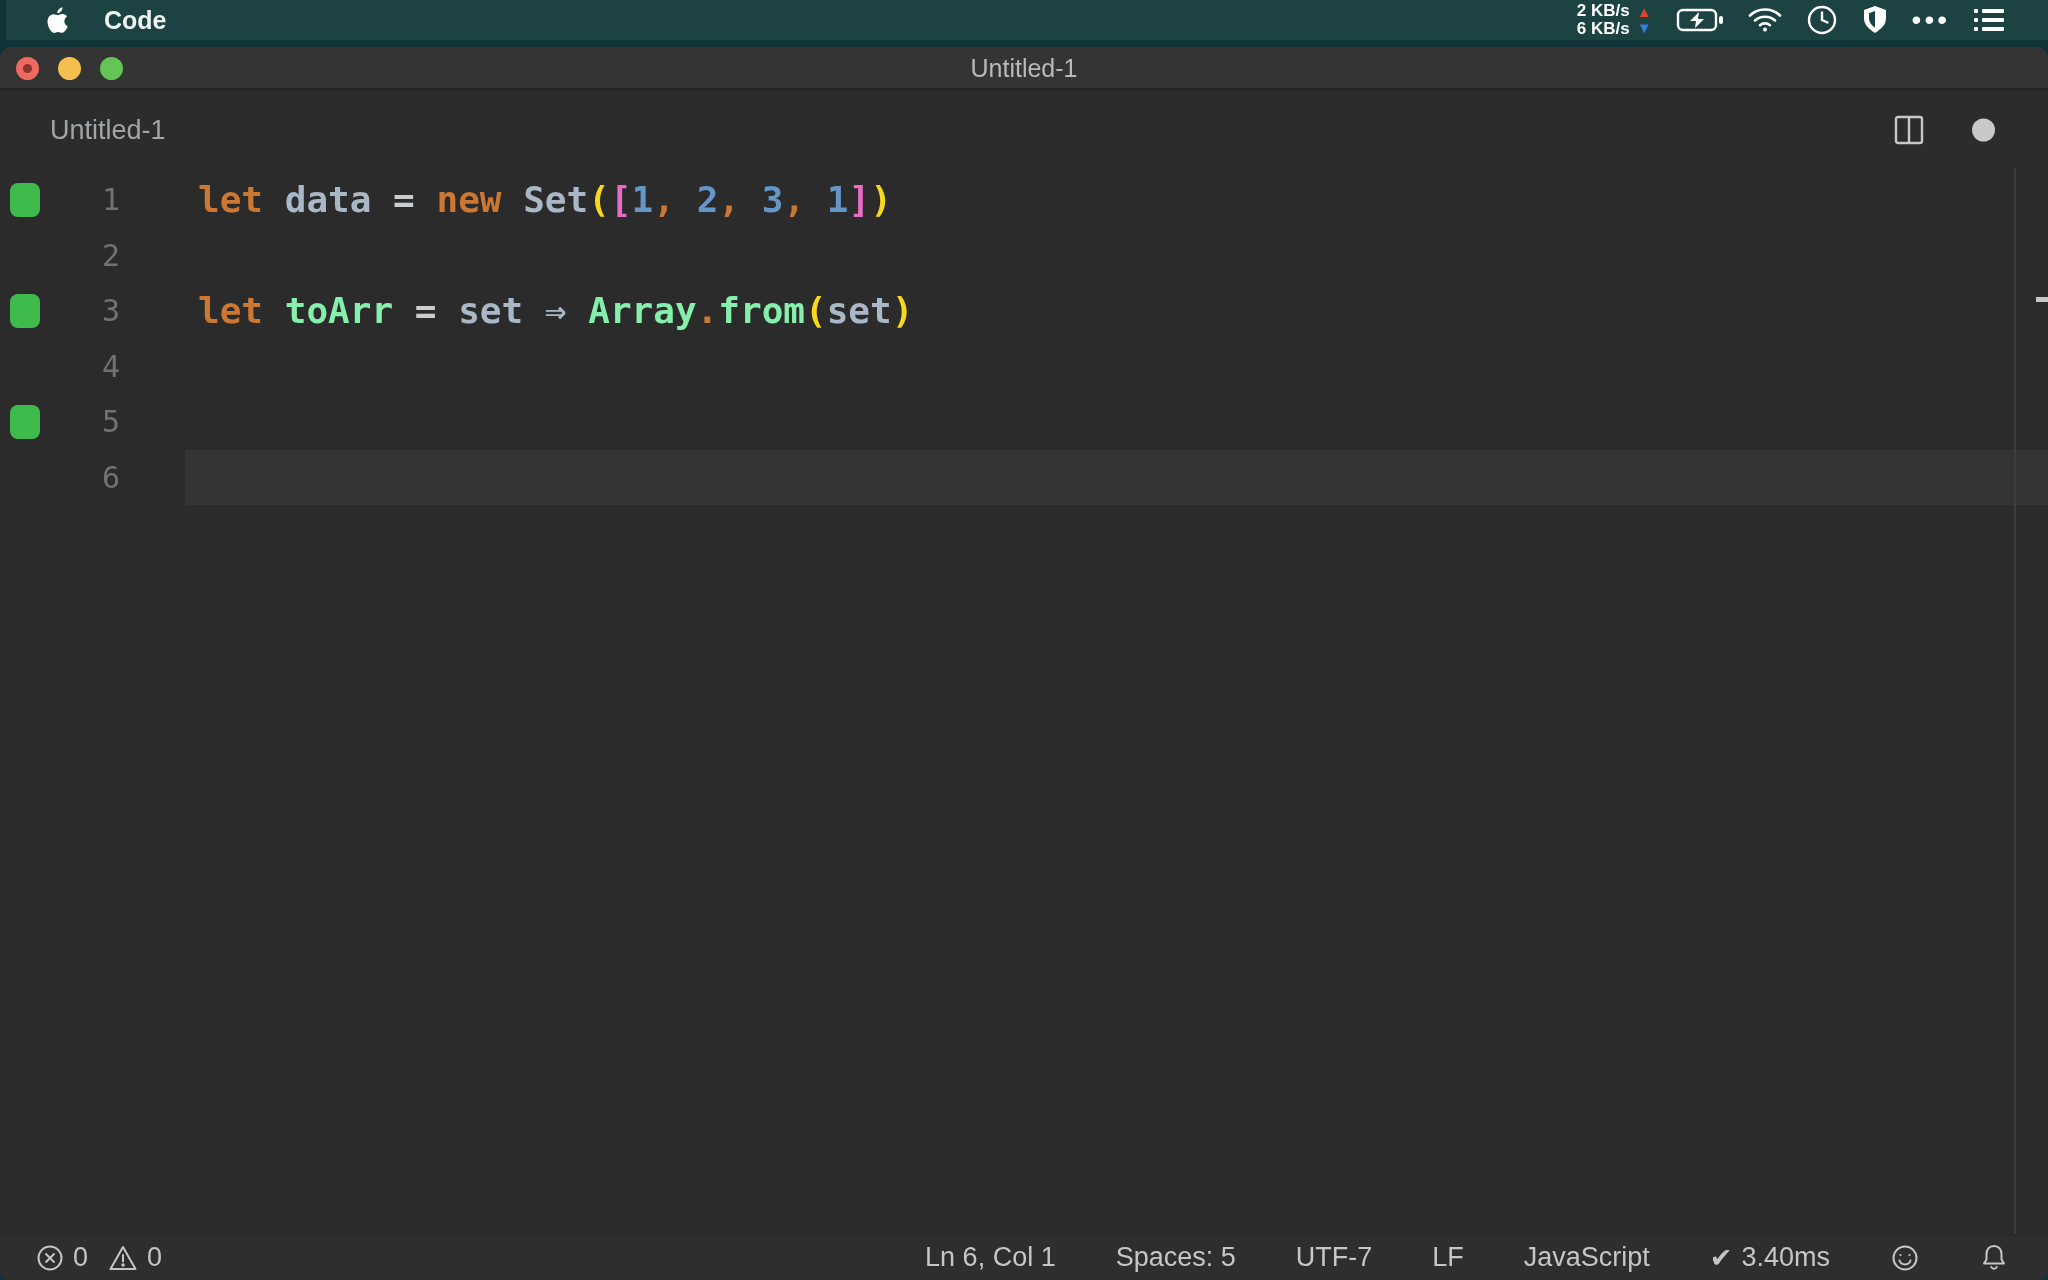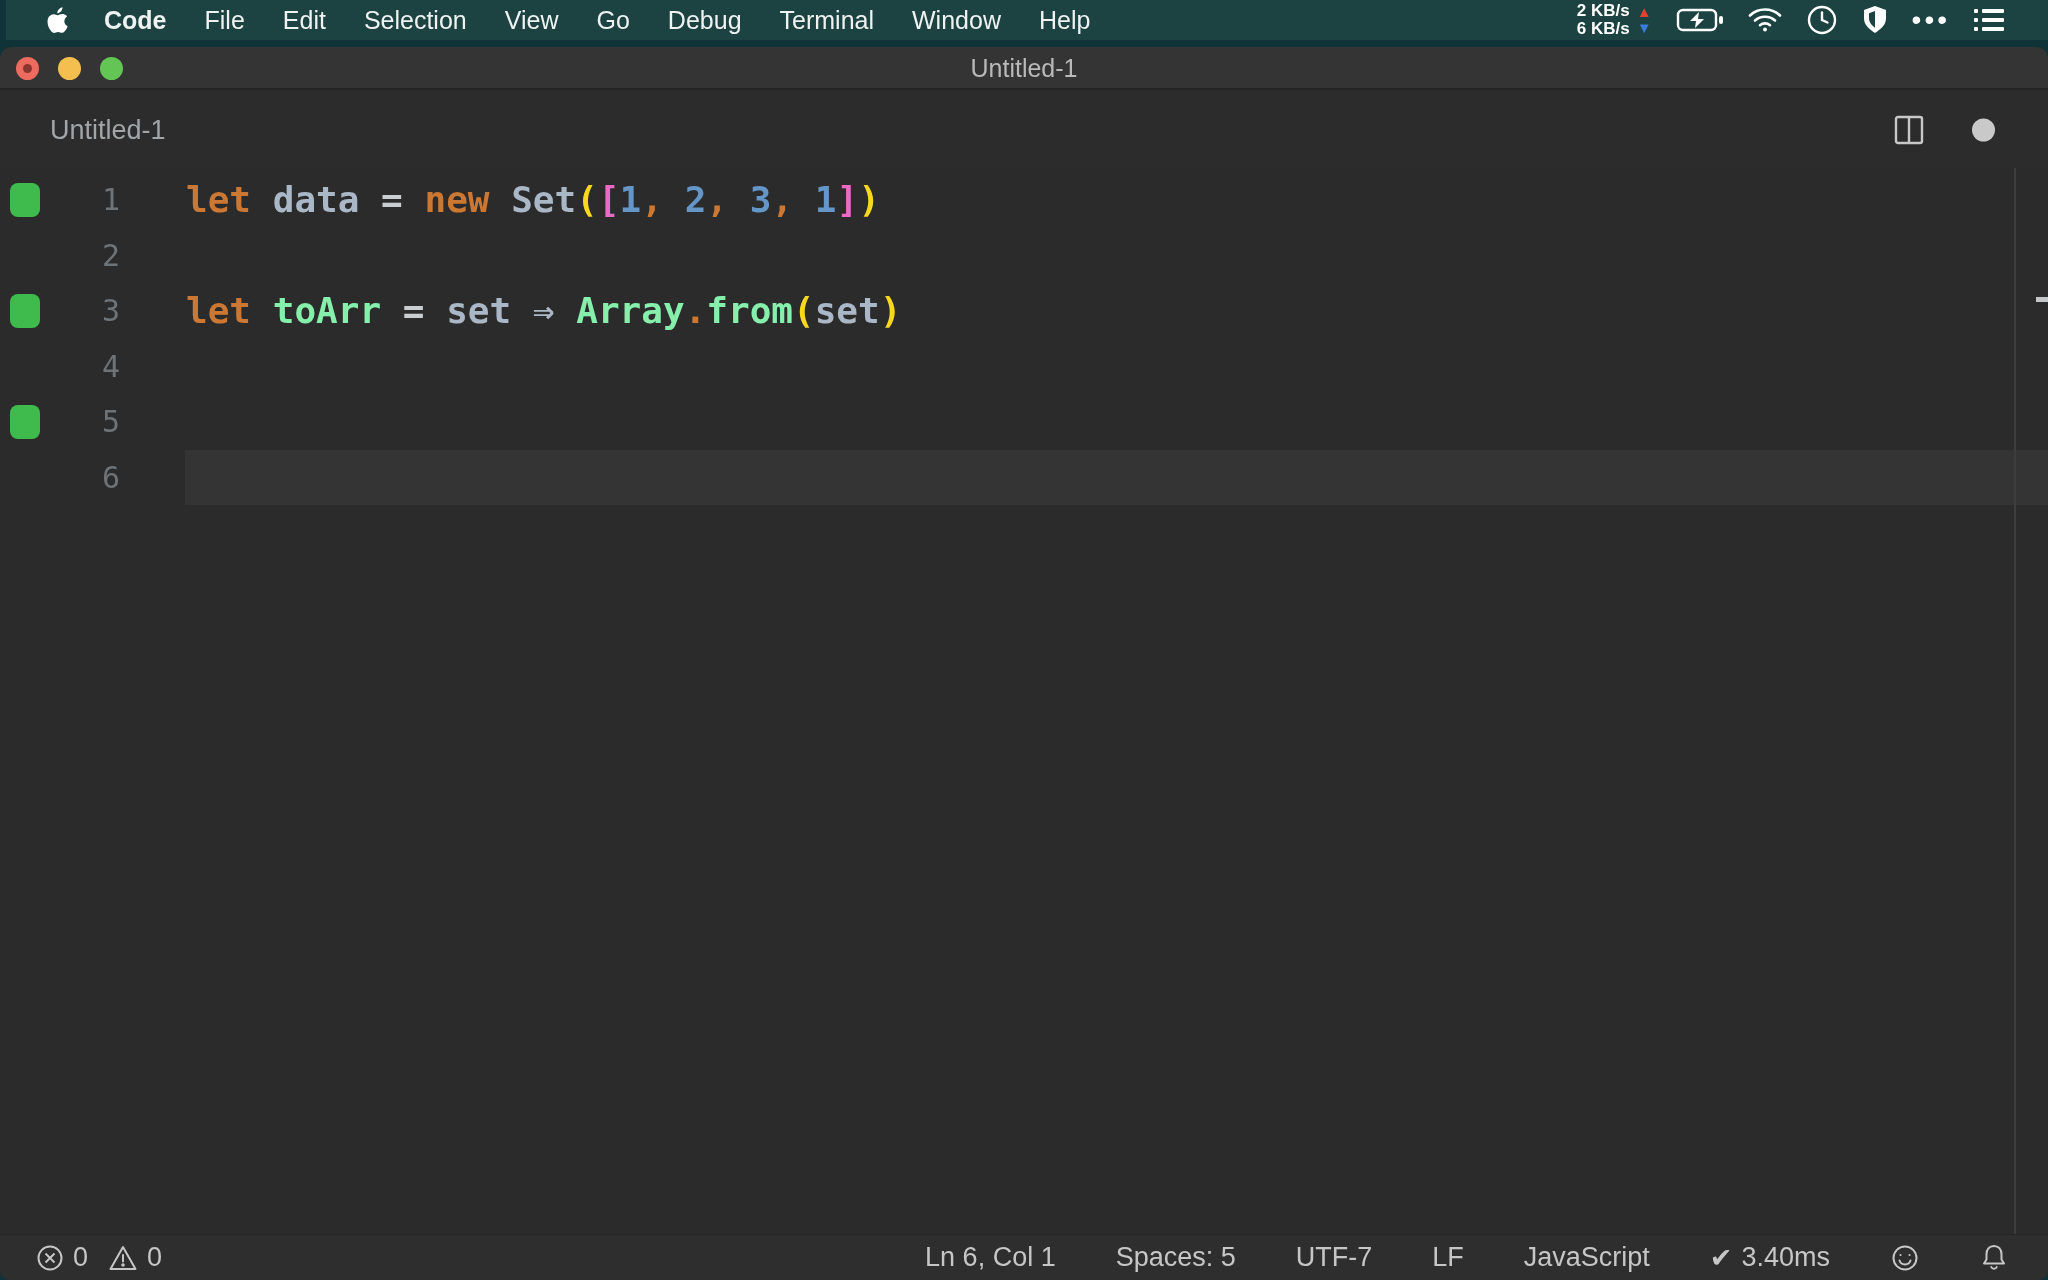--- a/index.html
+++ b/index.html
@@ -39,21 +39,21 @@
   .tab-label{position:absolute;left:50px;top:50%;transform:translateY(-50%);font-size:27px;color:#a2a5a7;}
   .split-icon{position:absolute;right:123px;top:50%;transform:translateY(-50%);}
   .dirty-dot{position:absolute;right:53px;top:50%;transform:translateY(-50%);width:23px;height:23px;border-radius:50%;background:#c9c9c9;}
 
   
   .editor{position:absolute;top:121px;left:0;right:0;bottom:46px;background:#2b2b2b;}
   .code-line{position:absolute;left:0;right:0;height:55.5px;}
   .code-line.current::before{content:"";position:absolute;left:185px;right:0;top:0;bottom:0;background:#343434;}
   .cov{position:absolute;left:10px;top:11px;width:30px;height:34px;border-radius:8px;background:#3fbb4d;}
   .lnum{position:absolute;left:20px;width:100px;text-align:right;font-family:"DejaVu Sans Mono",monospace;font-size:30px;color:#6e7377;line-height:55.5px;}
-  .code-text{position:absolute;left:186px;top:0;font-family:"DejaVu Sans Mono",monospace;font-size:36px;font-weight:bold;line-height:55.5px;white-space:pre;z-index:2;}
+  .code-text{position:absolute;left:198px;top:0;font-family:"DejaVu Sans Mono",monospace;font-size:36px;font-weight:bold;line-height:55.5px;white-space:pre;z-index:2;}
   .tk-kw{color:#cc7832}
   .tk-fg{color:#a9b7c6}
   .tk-op{color:#c9ced3}
   .tk-nu{color:#6496c8}
   .tk-cm{color:#cc7832}
   .tk-p1{color:#f8d71f}
   .tk-p2{color:#e86cc5}
   .tk-fn{color:#86efac}
   .tk-ar{color:#a9b7c6}
   .tk-cmt{color:#8c8c8c}
@@ -74,31 +74,20 @@
 <body>
 
 <div class="menubar">
   <span class="apple-wrap">
     <svg width="24" height="28" viewBox="0 0 24 28" fill="#ffffff">
       <path d="M16.4 1.2c.25 1.5-.45 3-1.3 4.1-.9 1.15-2.4 2-3.75 1.9-.25-1.4.5-2.85 1.35-3.8C13.6 2.35 15.2 1.45 16.4 1.2z"></path>
       <path d="M21 10.3c-1.5-1.9-3.7-2.2-4.5-2.25-1.9-.2-3.7 1.1-4.7 1.1-1 0-2.5-1.05-4.1-1-2.1.05-4.05 1.25-5.1 3.1-2.2 3.8-.6 9.4 1.5 12.5 1.05 1.5 2.3 3.2 3.9 3.15 1.55-.05 2.15-1 4.05-1s2.4 1 4.1.95c1.7-.05 2.75-1.55 3.8-3.05 1.2-1.75 1.7-3.4 1.7-3.5-.05-.05-3.25-1.3-3.3-5 0-3.1 2.5-4.6 2.65-4.7z"></path>
     </svg>
   </span>
   <span class="app-name">Code</span>
-  <span class="menu-items">
-      <span class="menu-item">File</span>
-      <span class="menu-item">Edit</span>
-      <span class="menu-item">Selection</span>
-      <span class="menu-item">View</span>
-      <span class="menu-item">Go</span>
-      <span class="menu-item">Debug</span>
-      <span class="menu-item">Terminal</span>
-      <span class="menu-item">Window</span>
-      <span class="menu-item">Help</span>
-    </span>
 
   <span class="menu-right">
     <span class="net-block">
       <span class="net-text">
         <span>2 KB/s</span>
         <span>6 KB/s</span>
       </span>
       <span class="net-arrows">
         <span class="net-up-arrow">▲</span>
         <span class="net-down-arrow">▼</span>

